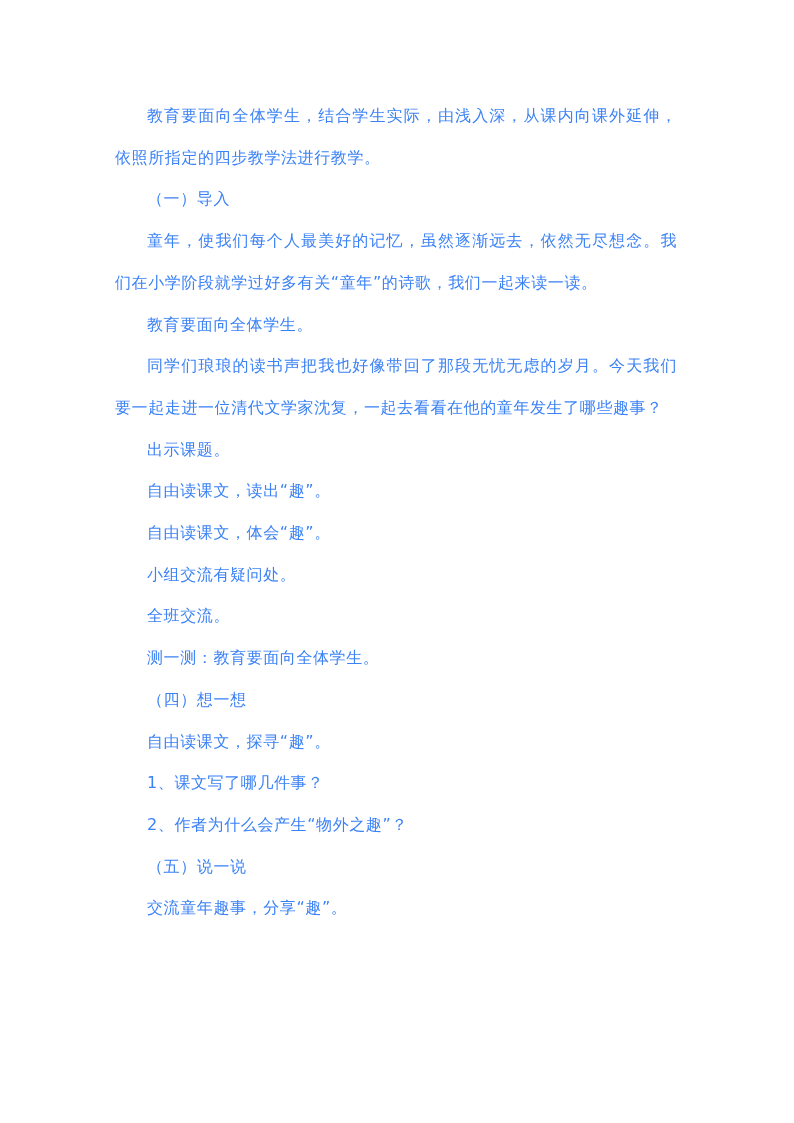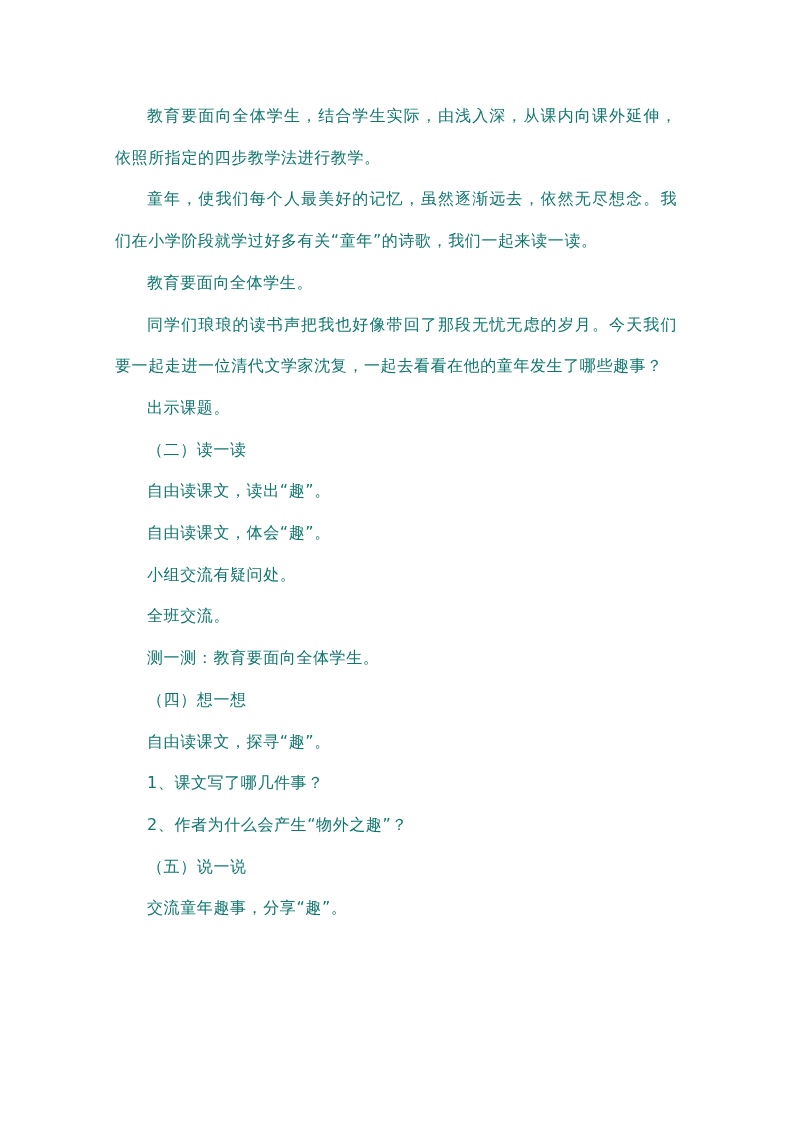--- a/index.html
+++ b/index.html
@@ -18,37 +18,37 @@
     height: 1123px;
     background: #ffffff;
     padding: 95px 117px 0 115px;
   }
   .page p {
     margin: 0;
     padding: 0;
     font-family: "DejaVu Sans", "Liberation Sans", sans-serif;
     font-size: 16px;
     font-weight: 400;
-    color: #0f766e;
+    color: #3b82f6;
     line-height: 41.7px;
     text-indent: 2em;
     text-align: justify;
     letter-spacing: 0.6px;
   }
 </style>
 </head>
 <body>
 
 <div class="page">
   <p>教育要面向全体学生，结合学生实际，由浅入深，从课内向课外延伸，依照所指定的四步教学法进行教学。</p>
+  <p>（一）导入</p>
   <p>童年，使我们每个人最美好的记忆，虽然逐渐远去，依然无尽想念。我们在小学阶段就学过好多有关“童年”的诗歌，我们一起来读一读。</p>
   <p>教育要面向全体学生。</p>
   <p>同学们琅琅的读书声把我也好像带回了那段无忧无虑的岁月。今天我们要一起走进一位清代文学家沈复，一起去看看在他的童年发生了哪些趣事？</p>
   <p>出示课题。</p>
-  <p>（二）读一读</p>
   <p>自由读课文，读出“趣”。</p>
   <p>自由读课文，体会“趣”。</p>
   <p>小组交流有疑问处。</p>
   <p>全班交流。</p>
   <p>测一测：教育要面向全体学生。</p>
   <p>（四）想一想</p>
   <p>自由读课文，探寻“趣”。</p>
   <p>1、课文写了哪几件事？</p>
   <p>2、作者为什么会产生“物外之趣”？</p>
   <p>（五）说一说</p>

